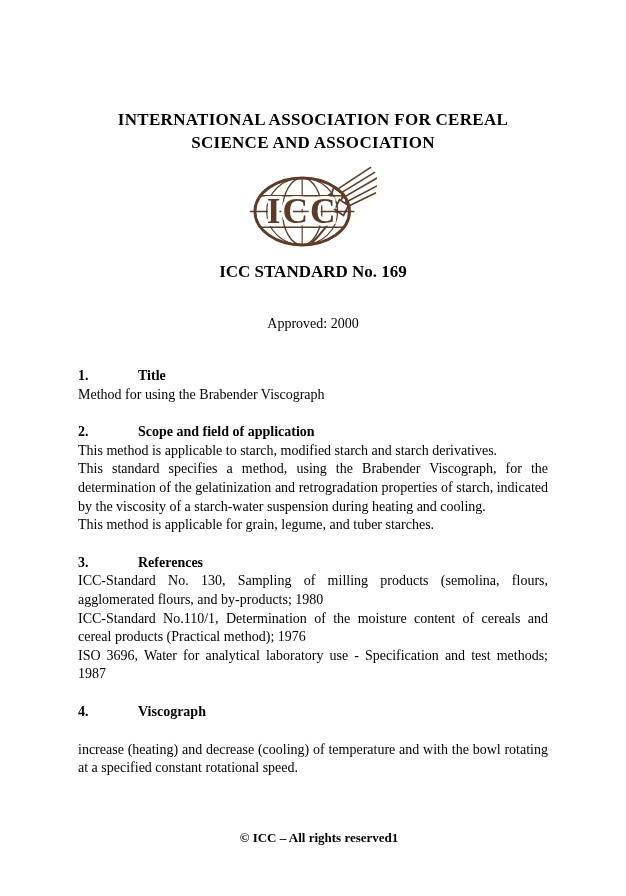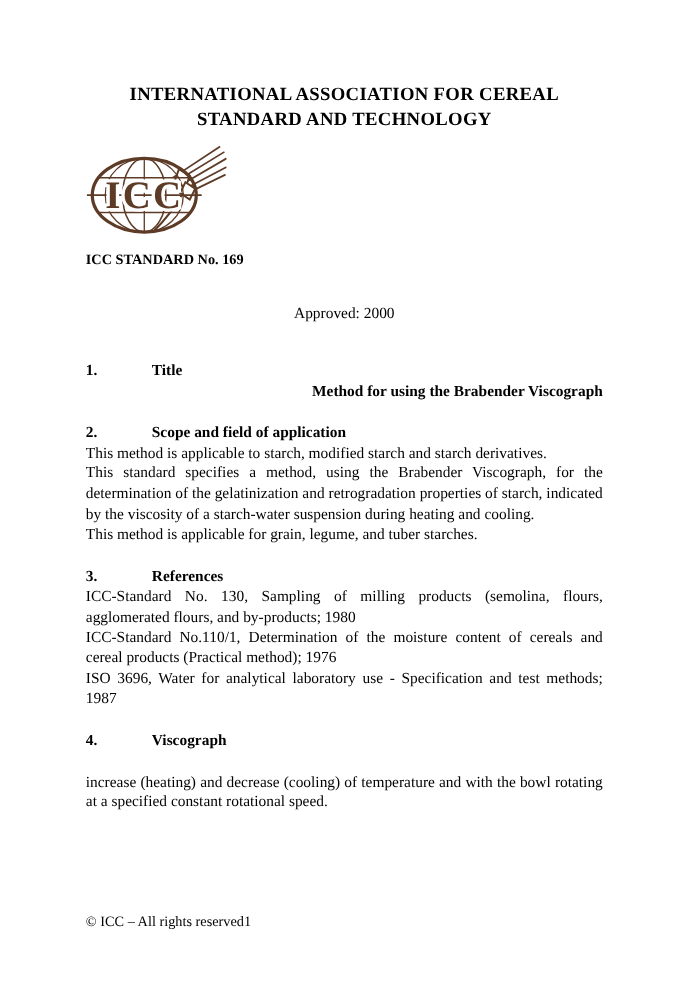--- a/index.html
+++ b/index.html
@@ -13,36 +13,37 @@
     height: 896px;
     margin: 0 auto;
     background: #ffffff;
     box-sizing: border-box;
     padding: 0 78px;
     font-family: "Liberation Serif", "DejaVu Serif", serif;
     color: #000000;
     overflow: hidden;
   }
   .org-title {
-    margin-top: 74px;
+    margin-top: 108px;
     text-align: center;
     font-weight: bold;
     font-size: 17px;
     line-height: 23px;
     letter-spacing: 0.3px;
   }
   .logo-wrap {
     margin-top: 12px;
-    text-align: left;
+    text-align: center;
     height: 84px;
   }
   .standard-title {
     margin-top: 12px;
+    text-align: center;
     font-weight: bold;
-    font-size: 13px;
+    font-size: 17px;
   }
   .approved {
     margin-top: 34px;
     text-align: center;
     font-size: 14px;
   }
   .content {
     margin-top: 35px;
   }
   .section { margin: 0; }
@@ -56,40 +57,41 @@
   .sec-num {
     display: inline-block;
     width: 60px;
   }
   .section p.body-p {
     margin: 0;
     font-size: 14px;
     line-height: 18.6px;
     text-align: justify;
   }
-  .section p.body-p.bold { font-weight: bold; text-align: right; }
+  .section p.body-p.bold { font-weight: normal; text-align: left; }
   .section p.body-p.gap-above { margin-top: 19px; }
   .footer {
     position: absolute;
     top: 830px;
     left: 78px;
     right: 66px;
     display: flex;
-    justify-content: flex-start;
+    justify-content: center;
     font-size: 13px;
+    font-weight: bold;
   }
 </style>
 </head>
 <body>
 
 <div class="page">
 
   <div class="org-title">
     <div>INTERNATIONAL ASSOCIATION FOR CEREAL</div>
-    <div>STANDARD AND TECHNOLOGY</div>
+    <div>SCIENCE AND ASSOCIATION</div>
   </div>
 
   <div class="logo-wrap">
     <svg width="128" height="84" viewBox="0 0 130 85">
       <defs>
         <clipPath id="globeClip">
             <ellipse cx="54" cy="46" rx="48" ry="34"></ellipse>
           </clipPath>
       </defs>
 

